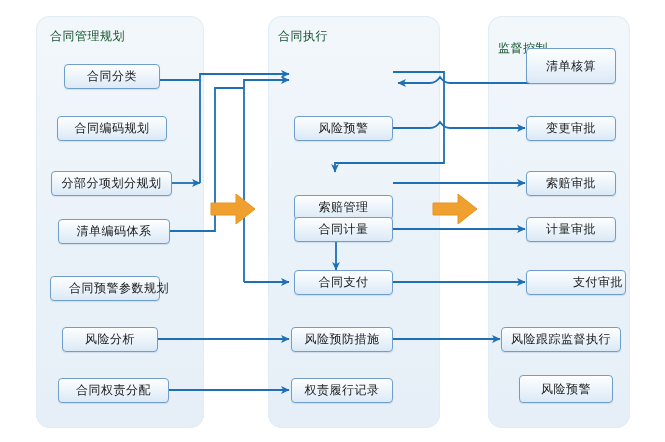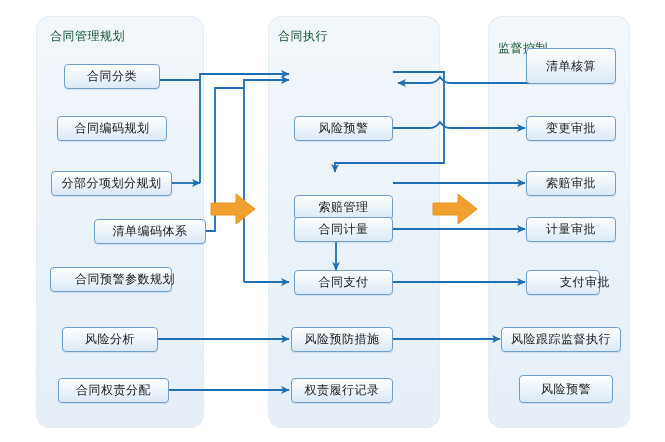--- a/index.html
+++ b/index.html
@@ -113,33 +113,33 @@
   </div>
   <div class="orange-arrow" style="left:432px;top:192px;width:46px;height:34px;">
     <svg viewBox="0 0 46 34" width="46" height="34" xmlns="http://www.w3.org/2000/svg">
       <path d="M1,11 L26,11 L26,2 L45,17 L26,32 L26,23 L1,23 Z" fill="#f0a02e" stroke="#e8951f" stroke-width="1" stroke-linejoin="round"></path>
     </svg>
   </div>
 
   <div class="node" style="left:64px;top:64px;width:96px;height:25px;">合同分类</div>
   <div class="node" style="left:57px;top:116px;width:110px;height:25px;">合同编码规划</div>
   <div class="node" style="left:51px;top:171px;width:121px;height:25px;">分部分项划分规划</div>
-  <div class="node" style="left:58px;top:219px;width:112px;height:25px;margin-left:36px;">清单编码体系</div>
-  <div class="node" style="left:50px;top:267px;width:122px;height:25px;padding-left:28px;">合同预警参数规划</div>
+  <div class="node" style="left:58px;top:219px;width:112px;height:25px;">清单编码体系</div>
+  <div class="node" style="left:50px;top:276px;width:110px;height:25px;padding-left:28px;">合同预警参数规划</div>
   <div class="node" style="left:62px;top:327px;width:96px;height:25px;">风险分析</div>
   <div class="node" style="left:58px;top:378px;width:111px;height:25px;">合同权责分配</div>
 
   <div class="node" style="left:294px;top:116px;width:99px;height:25px;">风险预警</div>
   <div class="node" style="left:294px;top:171px;width:99px;height:25px;margin-top:24px;">索赔管理</div>
   <div class="node" style="left:294px;top:217px;width:99px;height:25px;font-family:Liberation Serif, serif;">合同计量</div>
   <div class="node" style="left:294px;top:270px;width:99px;height:25px;">合同支付</div>
   <div class="node" style="left:291px;top:327px;width:102px;height:25px;">风险预防措施</div>
   <div class="node" style="left:291px;top:378px;width:102px;height:25px;">权责履行记录</div>
 
   <div class="node" style="left:526px;top:48px;width:90px;height:36px;">清单核算</div>
   <div class="node" style="left:526px;top:116px;width:90px;height:25px;">变更审批</div>
   <div class="node" style="left:526px;top:171px;width:90px;height:25px;">索赔审批</div>
   <div class="node" style="left:526px;top:217px;width:90px;height:25px;">计量审批</div>
-  <div class="node" style="left:526px;top:270px;width:74px;height:25px;padding-left:44px;">支付审批</div>
+  <div class="node" style="left:526px;top:270px;width:100px;height:25px;padding-left:44px;">支付审批</div>
   <div class="node" style="left:501px;top:327px;width:120px;height:25px;">风险跟踪监督执行</div>
   <div class="node" style="left:519px;top:375px;width:94px;height:28px;">风险预警</div>
 
 </div>
 
 </body></html>

